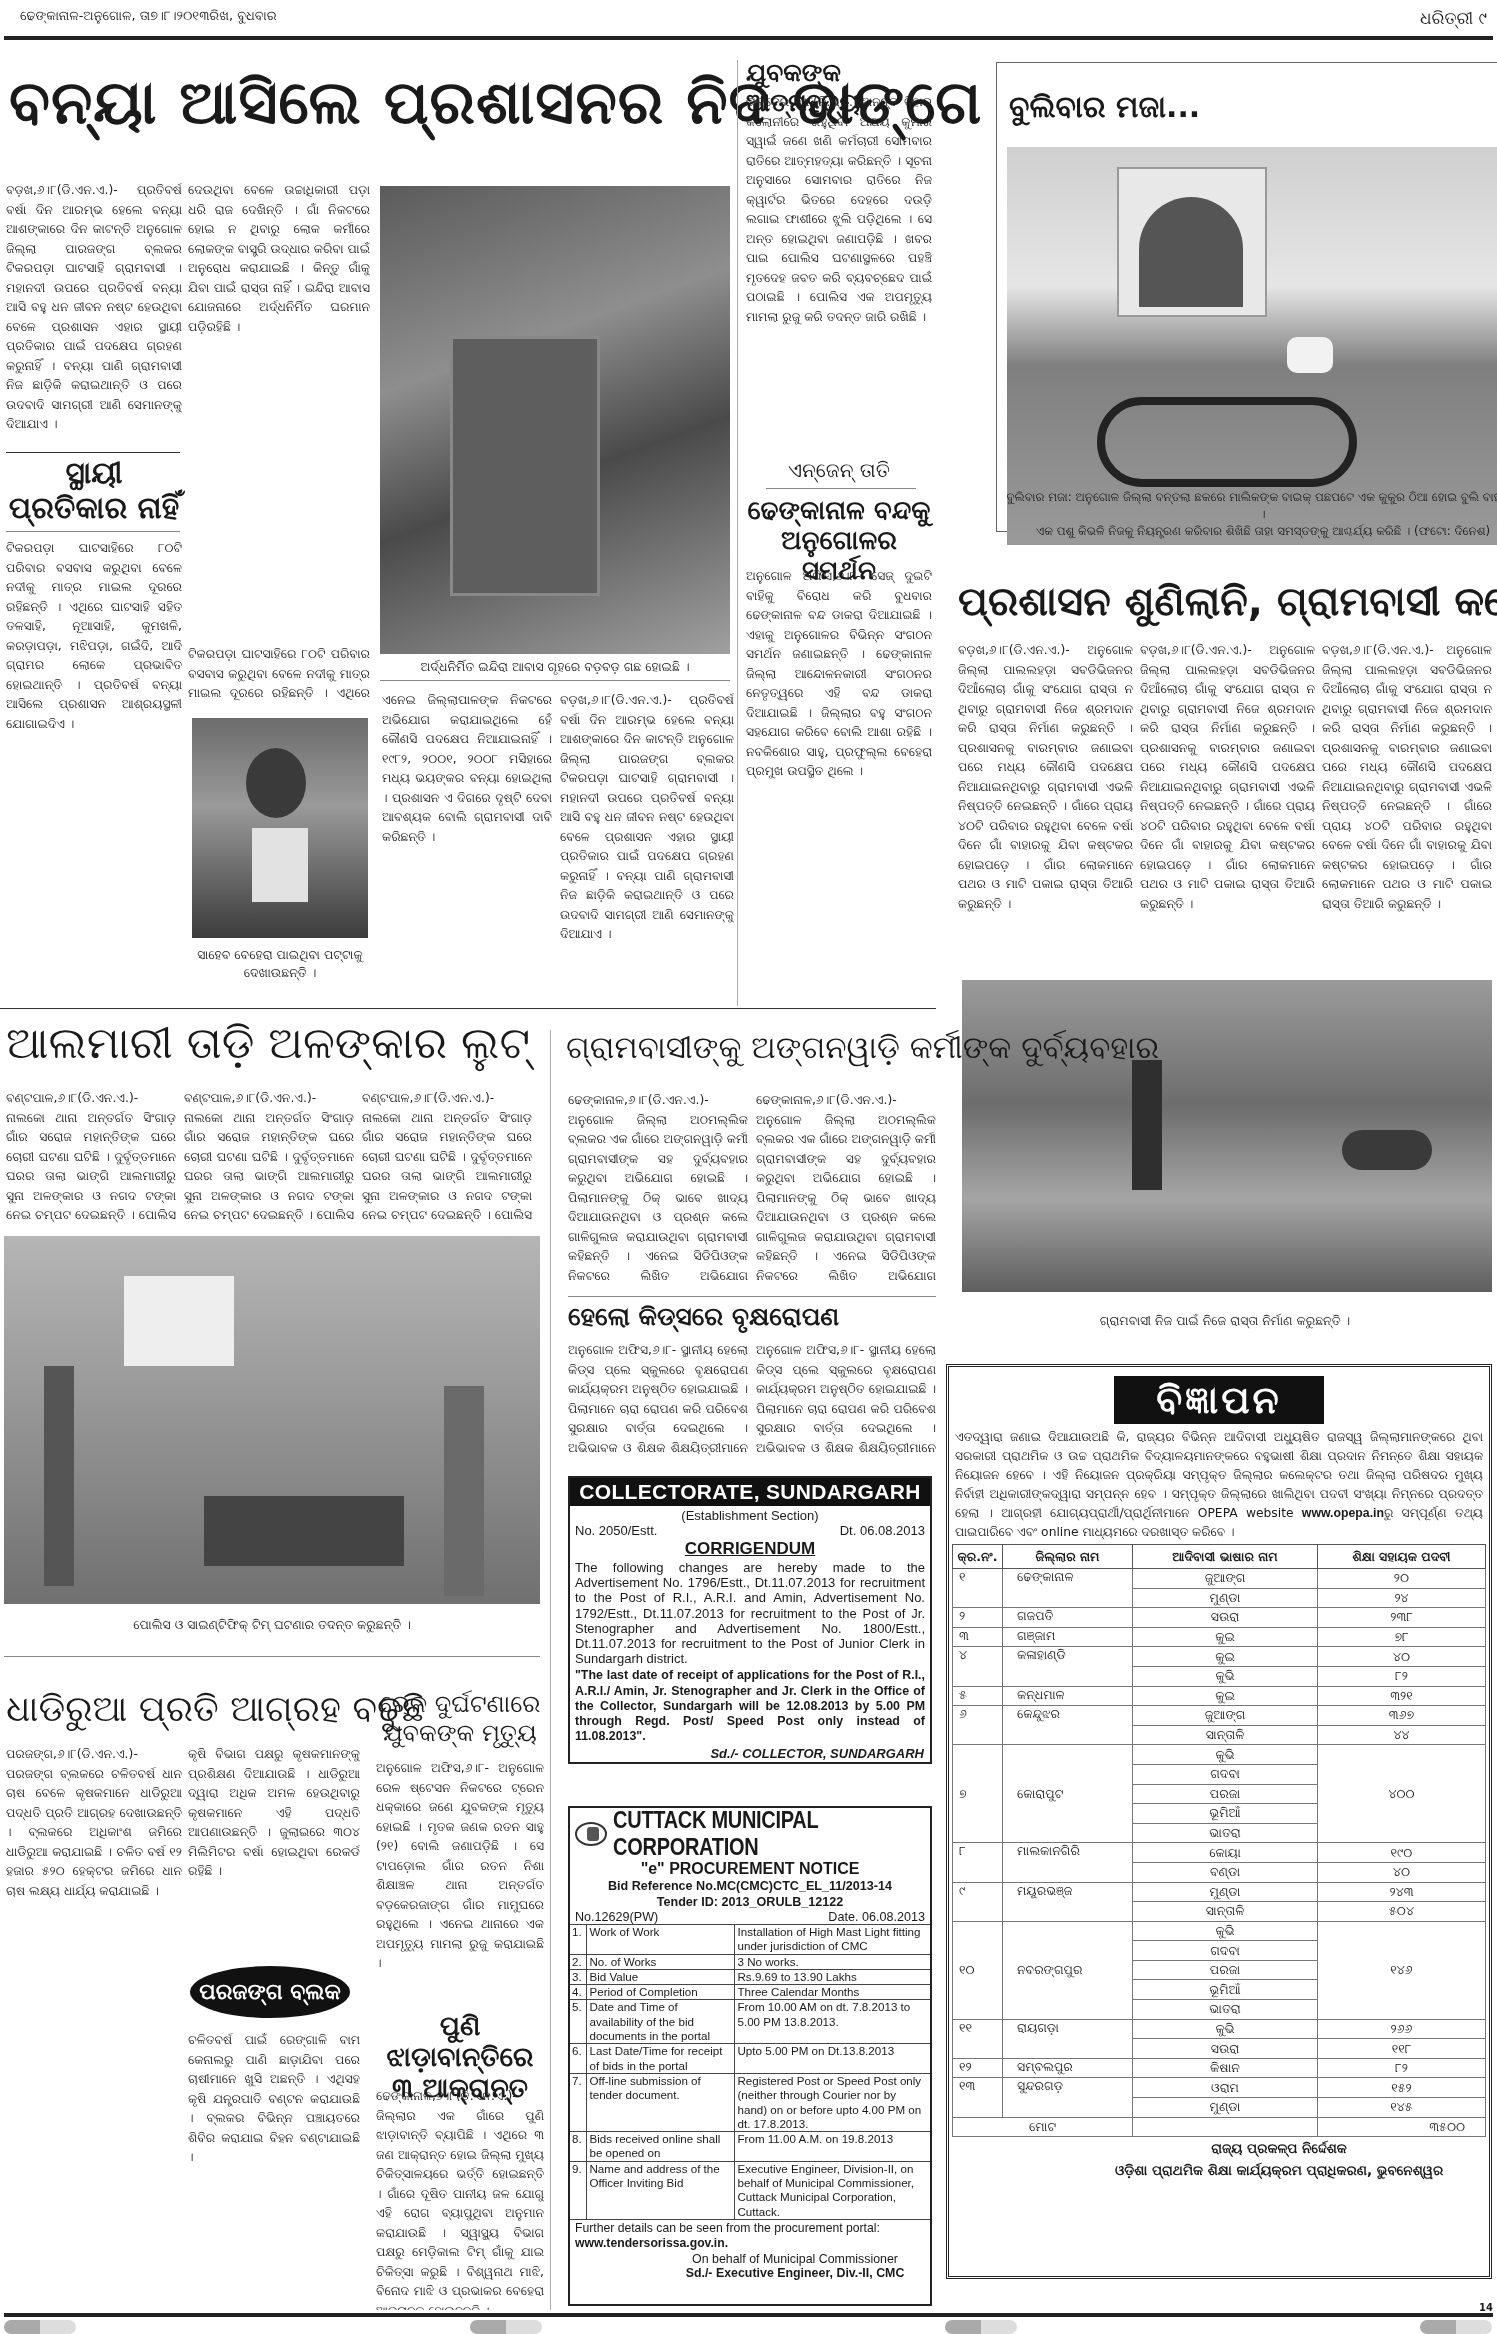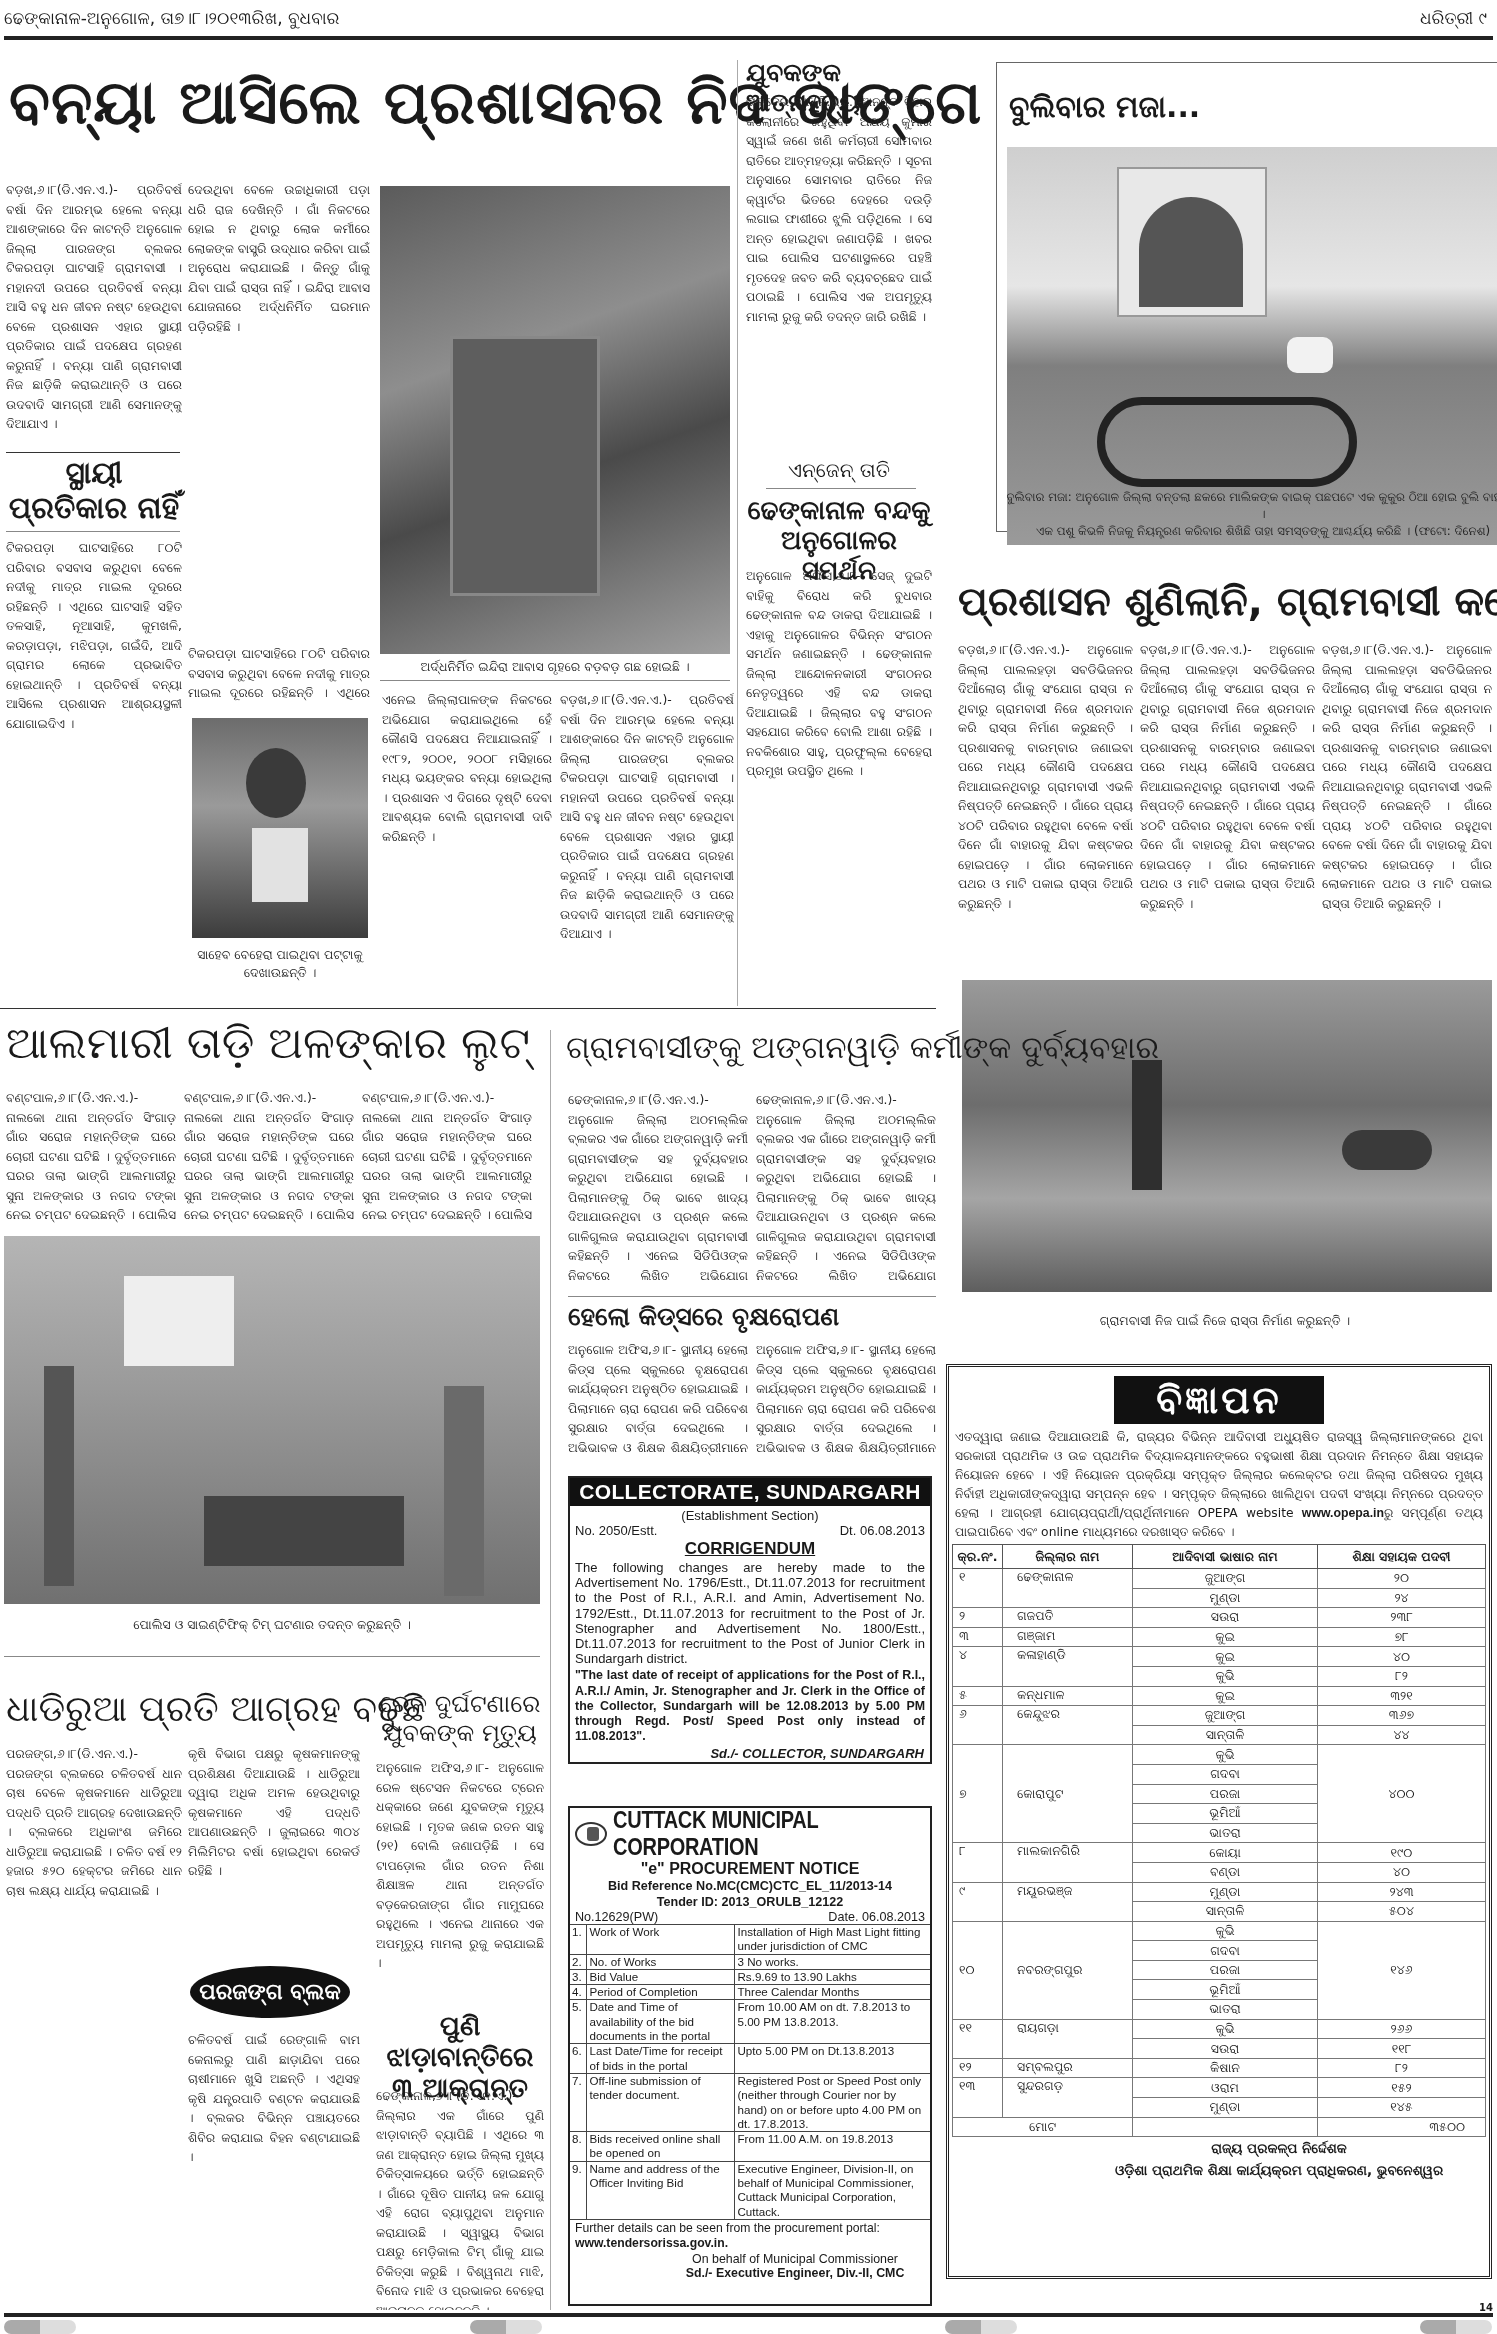--- a/index.html
+++ b/index.html
@@ -1,21 +1,21 @@
 <!DOCTYPE html>
 <html><head>
 <meta charset="utf-8">
 <style>
   * { box-sizing: border-box; margin: 0; padding: 0; }
   html, body { width: 1497px; height: 2334px; background: #fff; overflow: hidden; }
   body { font-family: "DejaVu Sans", sans-serif; color: #1a1a1a; position: relative; }
 
   .abs { position: absolute; }
   .masthead { left: 0; top: 0; width: 1497px; height: 48px; }
-  .masthead .left { position: absolute; left: 4px; top: 8px; font-size: 17px; }
+  .masthead .left { position: absolute; left: 20px; top: 8px; font-size: 13px; }
   .masthead .right { position: absolute; right: 10px; top: 8px; font-size: 17px; }
   .masthead .rule { position: absolute; left: 4px; right: 4px; top: 36px; height: 4px; background: #222; }
 
   .headline-xl { font-size: 60px; font-weight: bold; line-height: 1; letter-spacing: 1px; white-space: nowrap; }
   .headline-l { font-size: 42px; font-weight: bold; line-height: 1.05; white-space: nowrap; }
   .headline-m { font-size: 30px; font-weight: bold; line-height: 1.15; }
   .headline-s { font-size: 26px; line-height: 1.2; }
   .kicker { font-size: 20px; text-align: center; }
 
   .body-text { font-size: 12.4px; line-height: 19.5px; text-align: justify; overflow: hidden; color: #222; }

